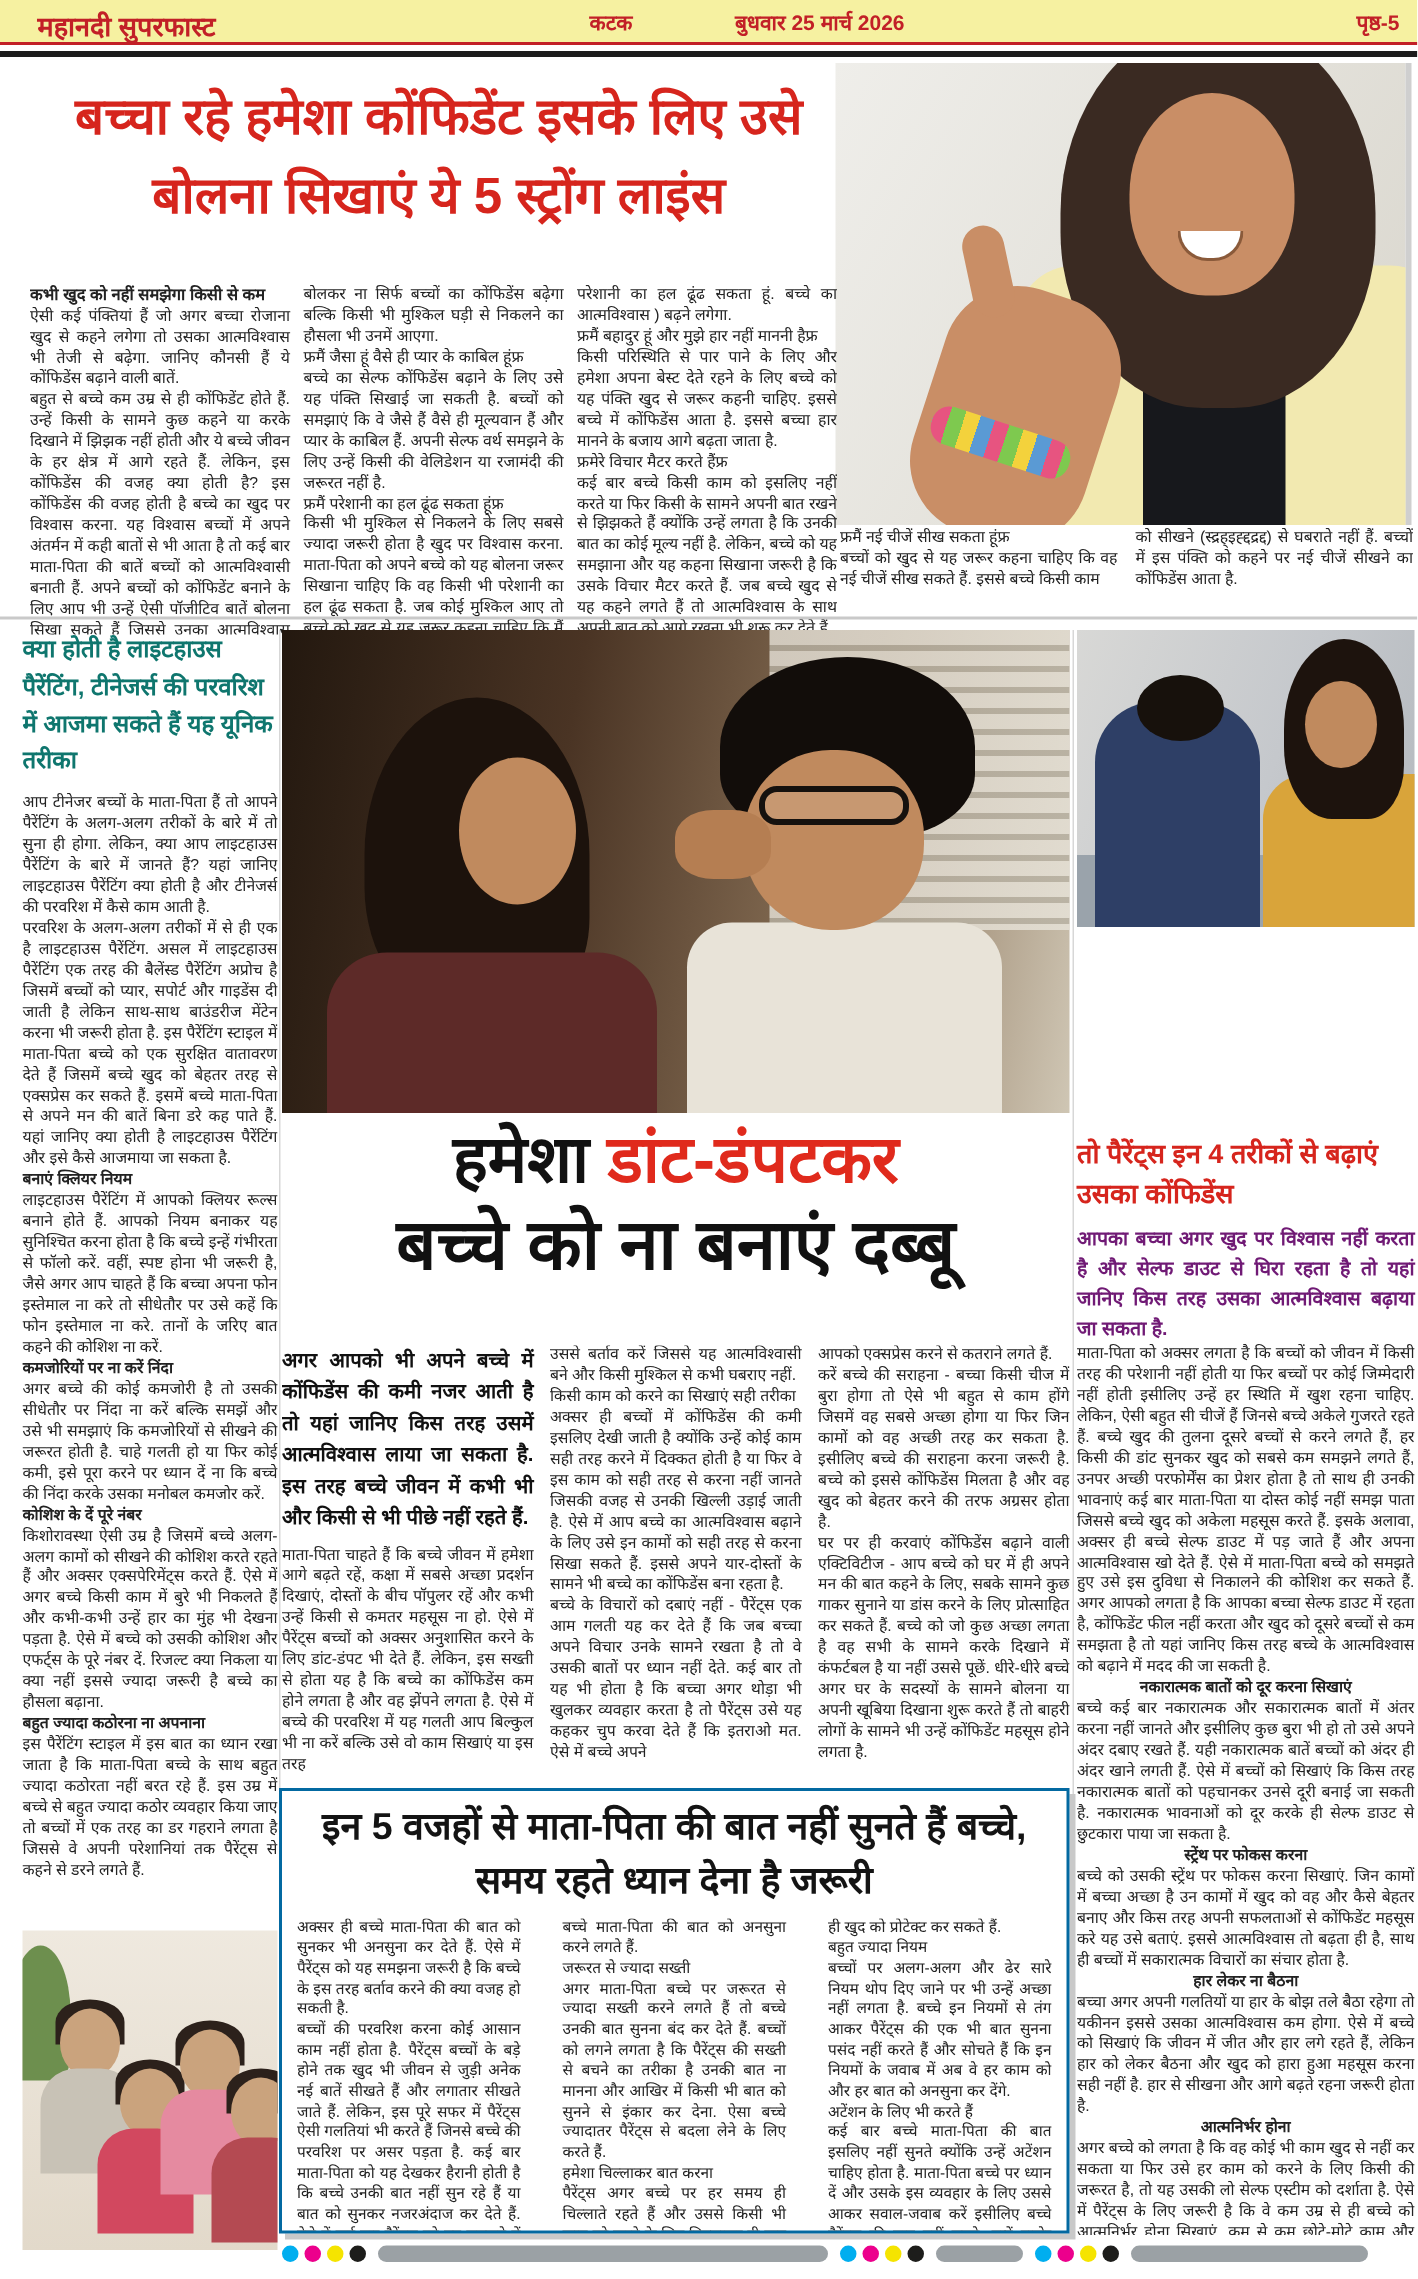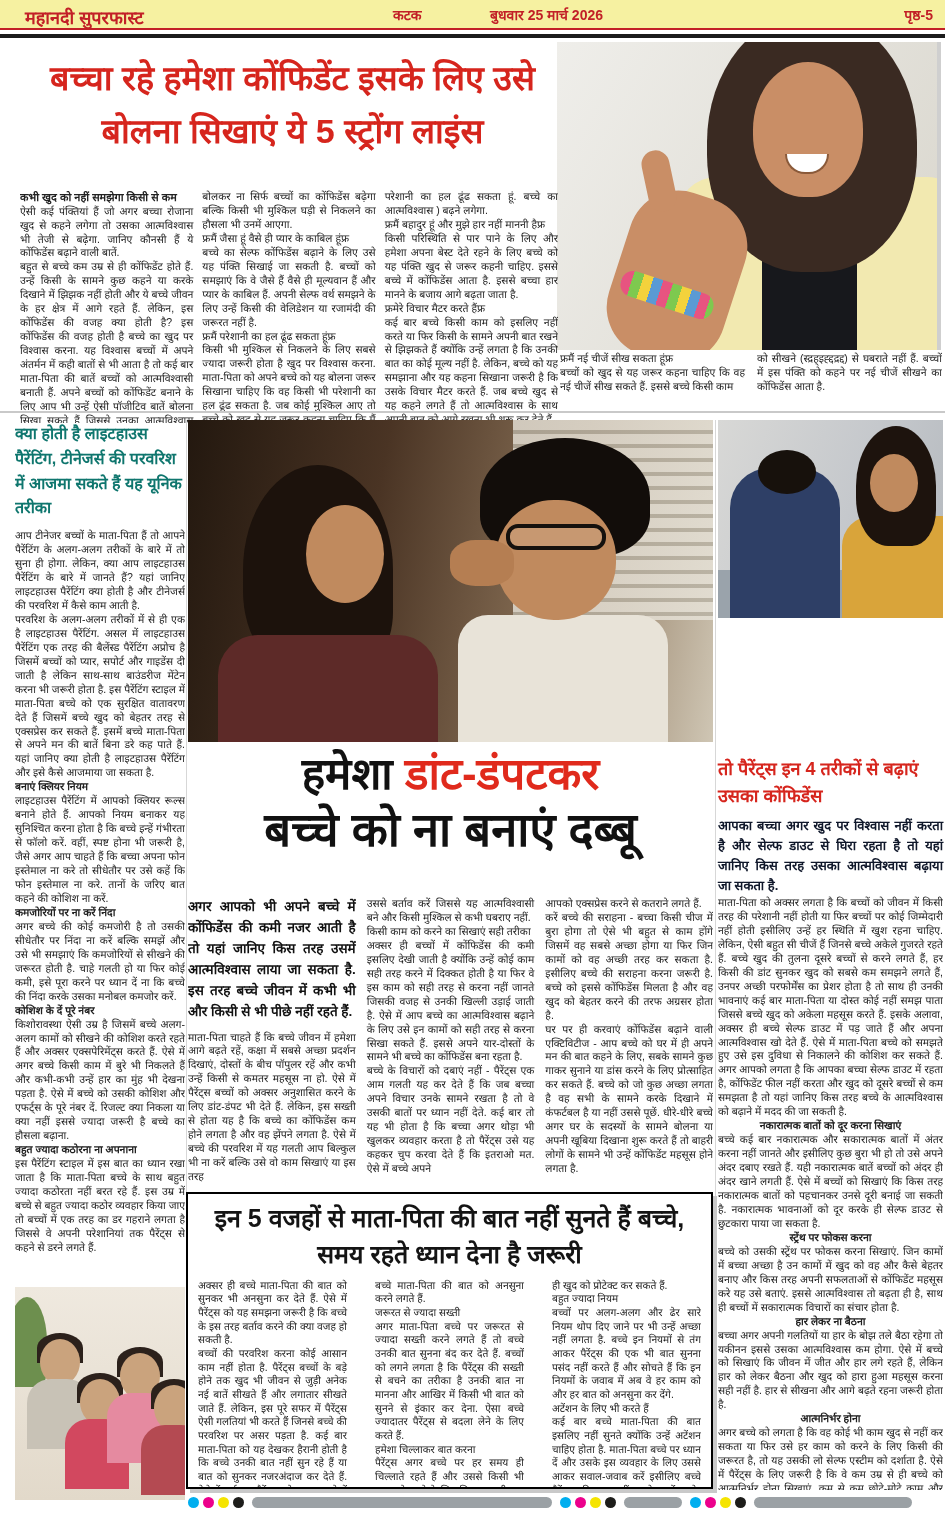--- a/index.html
+++ b/index.html
@@ -78,26 +78,26 @@
   .class-photo { position:absolute; left:718px; top:420px; width:225px; height:198px; background:linear-gradient(110deg,#d8d8d6 0%,#c5c8cc 55%,#b3b8bd 100%); overflow:hidden; }
   .c-boy-hood { position:absolute; left:12px; top:48px; width:110px; height:150px; background:#2e3f66; border-radius:40px 40px 0 0; }
   .c-boy-hair { position:absolute; left:40px; top:30px; width:58px; height:44px; background:#17110c; border-radius:50%; }
   .c-desk { position:absolute; left:0px; top:150px; width:130px; height:48px; background:#9aa3ab; }
   .c-w-hair { position:absolute; left:138px; top:6px; width:80px; height:120px; background:#1d130d; border-radius:50% 50% 30% 40%; }
   .c-w-face { position:absolute; left:152px; top:34px; width:48px; height:58px; background:#c08a5e; border-radius:50%; }
   .c-w-top { position:absolute; left:124px; top:96px; width:110px; height:102px; background:#d9a43a; border-radius:30px 0 0 0; }
 
   .sd-head { position:absolute; left:718px; top:628px; width:225px; text-align:center; font-weight:bold; font-size:26px; line-height:1.55; color:#111; }
   .sd-sub { position:absolute; left:718px; top:756px; width:225px; text-align:left; color:#d6251d; font-weight:bold; font-size:18px; line-height:1.5; }
-  .sd-intro { position:absolute; left:718px; top:816px; width:225px; font-weight:bold; font-size:13px; line-height:1.55; color:#0f172a; }
+  .sd-intro { position:absolute; left:718px; top:816px; width:225px; font-weight:bold; font-size:13px; line-height:1.55; color:#701a75; }
   .sd-body { position:absolute; left:718px; top:896px; width:225px; height:594px; overflow:hidden; }
   .sd-body .sec-h { text-align:center; font-weight:bold; }
 
   
-  .rbox { position:absolute; left:186px; top:1192px; width:527px; height:297px; background:#fff; border:2px solid #000000; box-shadow:4px 4px 0 #c9c9c9, inset 0 0 0 1px #fff; padding:6px 10px; overflow:hidden; }
+  .rbox { position:absolute; left:186px; top:1192px; width:527px; height:297px; background:#fff; border:2px solid #0369a1; box-shadow:4px 4px 0 #c9c9c9, inset 0 0 0 1px #fff; padding:6px 10px; overflow:hidden; }
   .rbox-head { text-align:center; font-weight:bold; color:#141414; font-size:25px; line-height:1.45; }
   .rbox-cols { display:flex; gap:28px; margin-top:6px; height:218px; overflow:hidden; }
   .rbox-cols .col { flex:1; }
   .rbox .body-txt { font-size:10.3px; }
 
   
   .footer { position:absolute; left:188px; top:1496px; width:752px; height:12px; display:flex; align-items:center; gap:8px; }
   .dots { display:flex; gap:4px; }
   .dot { width:11px; height:11px; border-radius:50%; }
   .dot.c { background:#00aeef; } .dot.m { background:#ec008c; } .dot.y { background:#f5e400; } .dot.k { background:#1d1d1b; }

